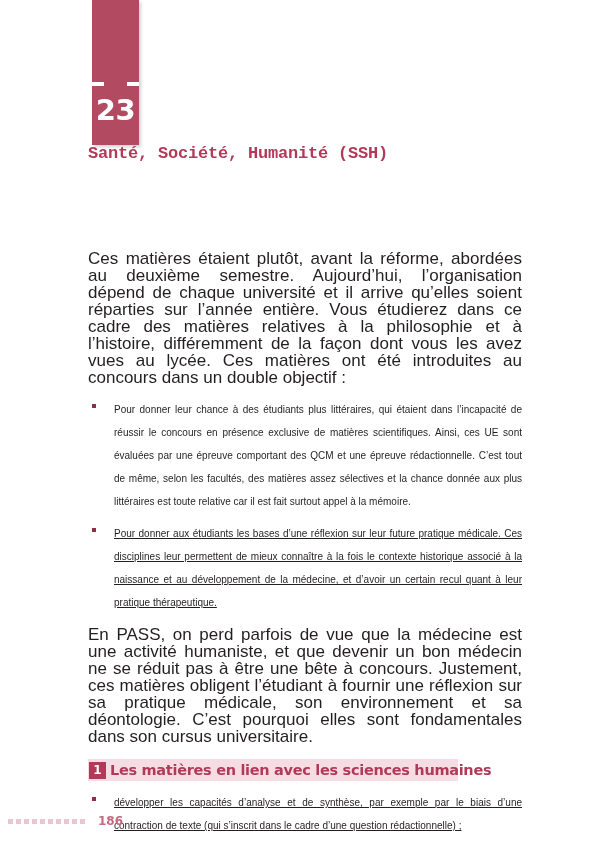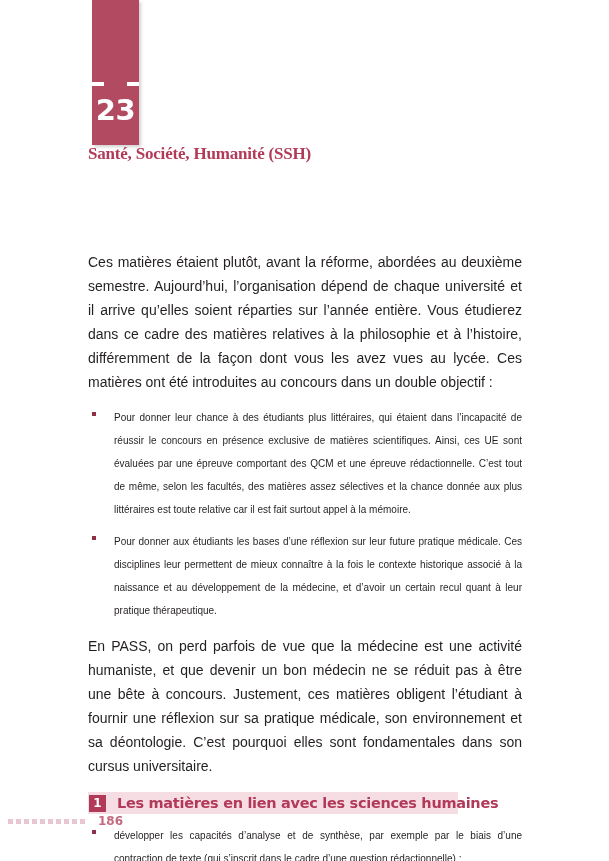--- a/index.html
+++ b/index.html
@@ -70,59 +70,59 @@
     line-height: 33px;
     letter-spacing: -0.4px;
     color: #dca3b1;
   }
 
   .chapter-subtitle {
     position: absolute;
     left: 88px;
     top: 143px;
     width: 460px;
-    font-family: Liberation Serif, serif;
+    font-family: Liberation Mono, monospace;
     font-weight: 700;
     font-size: 17px;
     line-height: 22px;
     letter-spacing: -0.2px;
     color: #b23a59;
   }
 
   
   .content {
     position: absolute;
     left: 88px;
     top: 250px;
     width: 434px;
   }
 
   p.para {
     margin: 0 0 12px 0;
-    font-size: 14px;
-    line-height: 24px;
+    font-size: 17px;
+    line-height: 17px;
     text-align: justify;
     color: #231f20;
   }
 
   ul.bullets {
     list-style: none;
     margin: 0 0 12px 0;
     padding: 0;
   }
   ul.bullets li {
     position: relative;
     margin: 8px 0 9px 0;
     padding-left: 26px;
     font-size: 10px;
     line-height: 23px;
     text-align: justify;
     color: #231f20;
   }
-  ul.bullets li:last-child { margin-bottom: 0; }
+  ul.bullets li:last-child { margin-bottom: 0; text-decoration: underline; }
 
   .bullet-mark {
     position: absolute;
     left: 4px;
     top: 6px;
     width: 4px;
     height: 4px;
     background: #8e2f45;
   }
 
@@ -144,21 +144,21 @@
     color: #ffffff;
     font-family: "DejaVu Sans", sans-serif;
     font-weight: 700;
     font-size: 12px;
     display: flex;
     align-items: center;
     justify-content: center;
     flex: none;
   }
   .section-title {
-    margin-left: 11px;
+    margin-left: 4px;
     font-family: "DejaVu Sans", sans-serif;
     font-weight: 700;
     font-size: 14.5px;
     letter-spacing: -0.3px;
     color: #b23a59;
     white-space: nowrap;
   }
 
   
   .footer {

